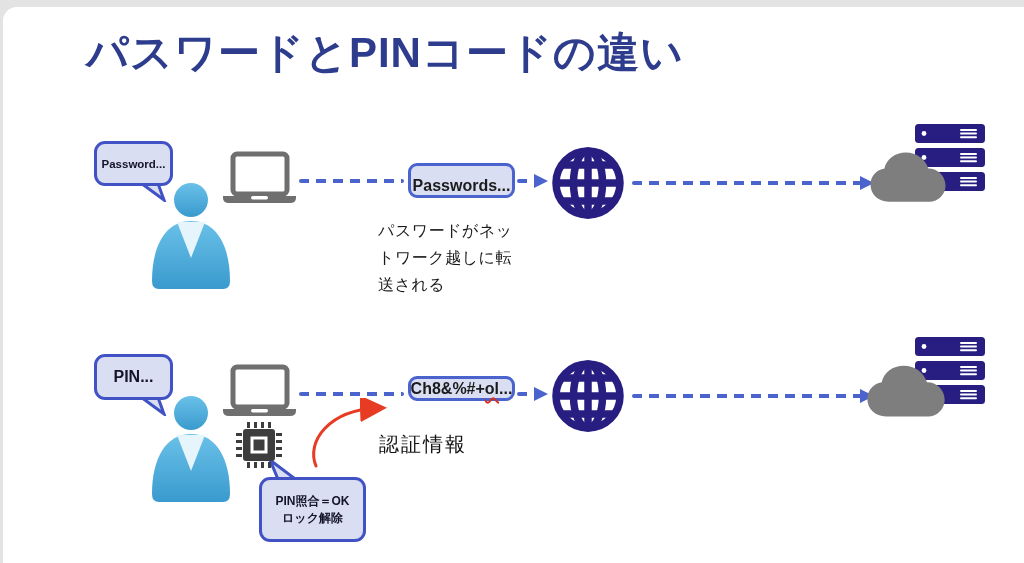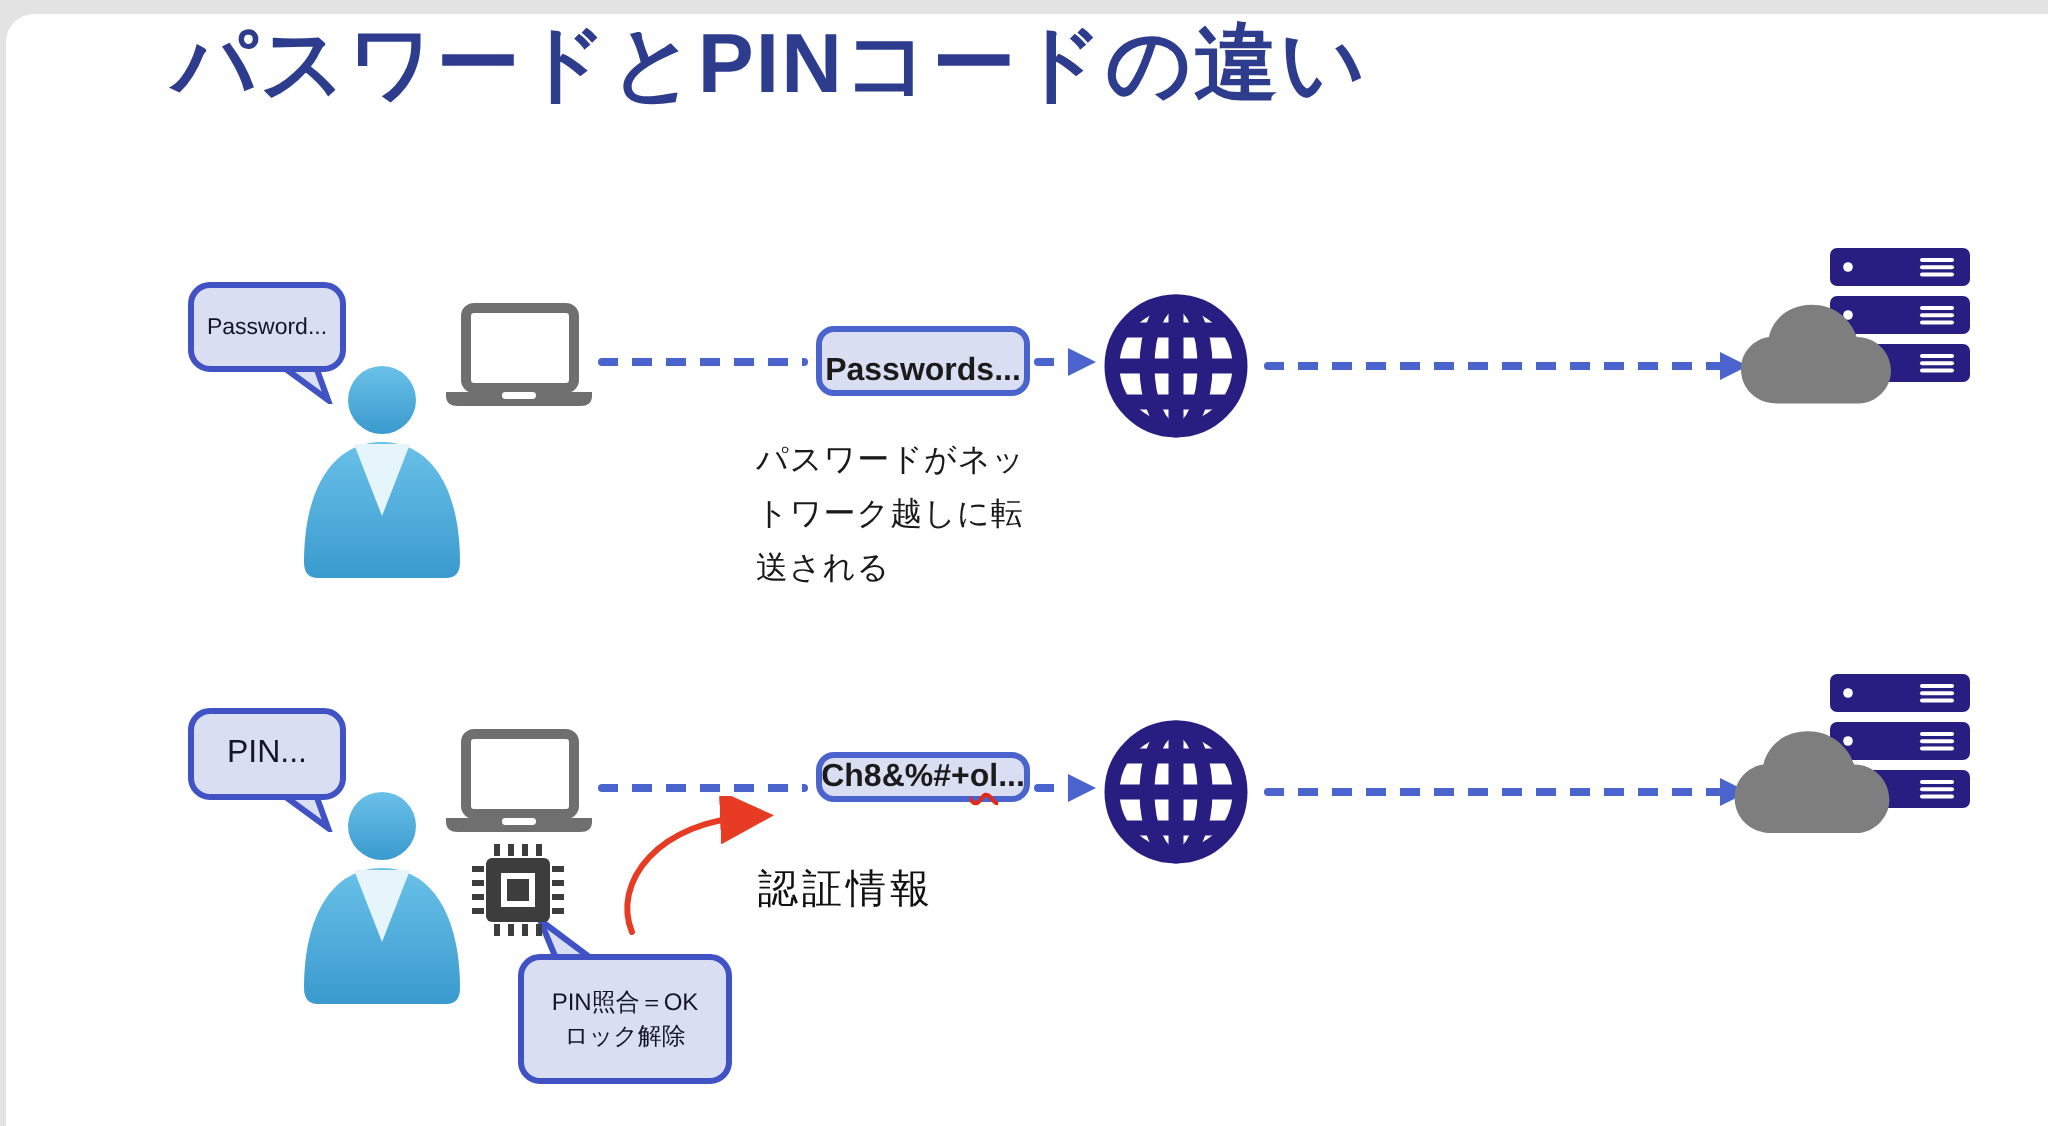--- a/index.html
+++ b/index.html
@@ -14,26 +14,26 @@
     --chip-gray:#3d3d3d;
     --red:#e83b23;
     --ink:#1b1b1b;
   }
   *{margin:0;padding:0;box-sizing:border-box;}
   html,body{width:1024px;height:563px;overflow:hidden;}
   body{font-family:"Liberation Sans","DejaVu Sans",sans-serif;background:#e3e3e3;}
   .screen{position:relative;width:1024px;height:563px;background:#e3e3e3;}
   .slide{position:absolute;left:3px;top:7px;right:0;bottom:0;background:#ffffff;border-top-left-radius:14px;z-index:0;}
   .abs{position:absolute;}
-  .slide-title{left:86px;top:4px;font-size:42px;font-weight:800;letter-spacing:1px;color:var(--title-blue);z-index:3;white-space:nowrap;}
+  .slide-title{left:86px;top:25px;font-size:42px;font-weight:800;letter-spacing:1px;color:var(--title-blue);z-index:3;white-space:nowrap;}
 
   .dash{height:4px;background:repeating-linear-gradient(to right,var(--conn) 0 10px,transparent 10px 17px);border-radius:2px;z-index:1;}
   .arrowhead{width:0;height:0;border-top:7px solid transparent;border-bottom:7px solid transparent;border-left:14px solid var(--conn);z-index:1;}
 
-  .bubble{background:var(--bubble-bg);border:3.5px solid var(--bubble-border);border-radius:11px;display:flex;align-items:center;justify-content:center;text-align:center;color:#14142b;font-weight:400;z-index:3;}
+  .bubble{background:var(--bubble-bg);border:3.5px solid var(--bubble-border);border-radius:11px;display:flex;align-items:center;justify-content:center;text-align:center;color:#14142b;font-weight:700;z-index:3;}
   .bubble-tail{z-index:2;}
   .speech-sm{font-size:11.5px;}
   .speech-lg{font-size:16px;}
   .speech-two{font-size:12px;line-height:1.4;white-space:pre-line;}
 
   .packet{background:var(--bubble-bg);border:3px solid var(--conn);border-radius:9px;display:flex;align-items:flex-end;justify-content:center;font-size:16px;font-weight:700;color:var(--ink);z-index:3;}
   .wavy{text-decoration:underline;text-decoration-style:wavy;text-decoration-color:#e02b18;text-decoration-thickness:1.5px;text-underline-offset:3px;}
 
   .caption{font-size:16px;line-height:1.68;color:#1a1a1a;white-space:pre-line;letter-spacing:0.5px;z-index:3;}
   .annotation{font-size:20px;color:#111;letter-spacing:2px;z-index:4;white-space:nowrap;}

